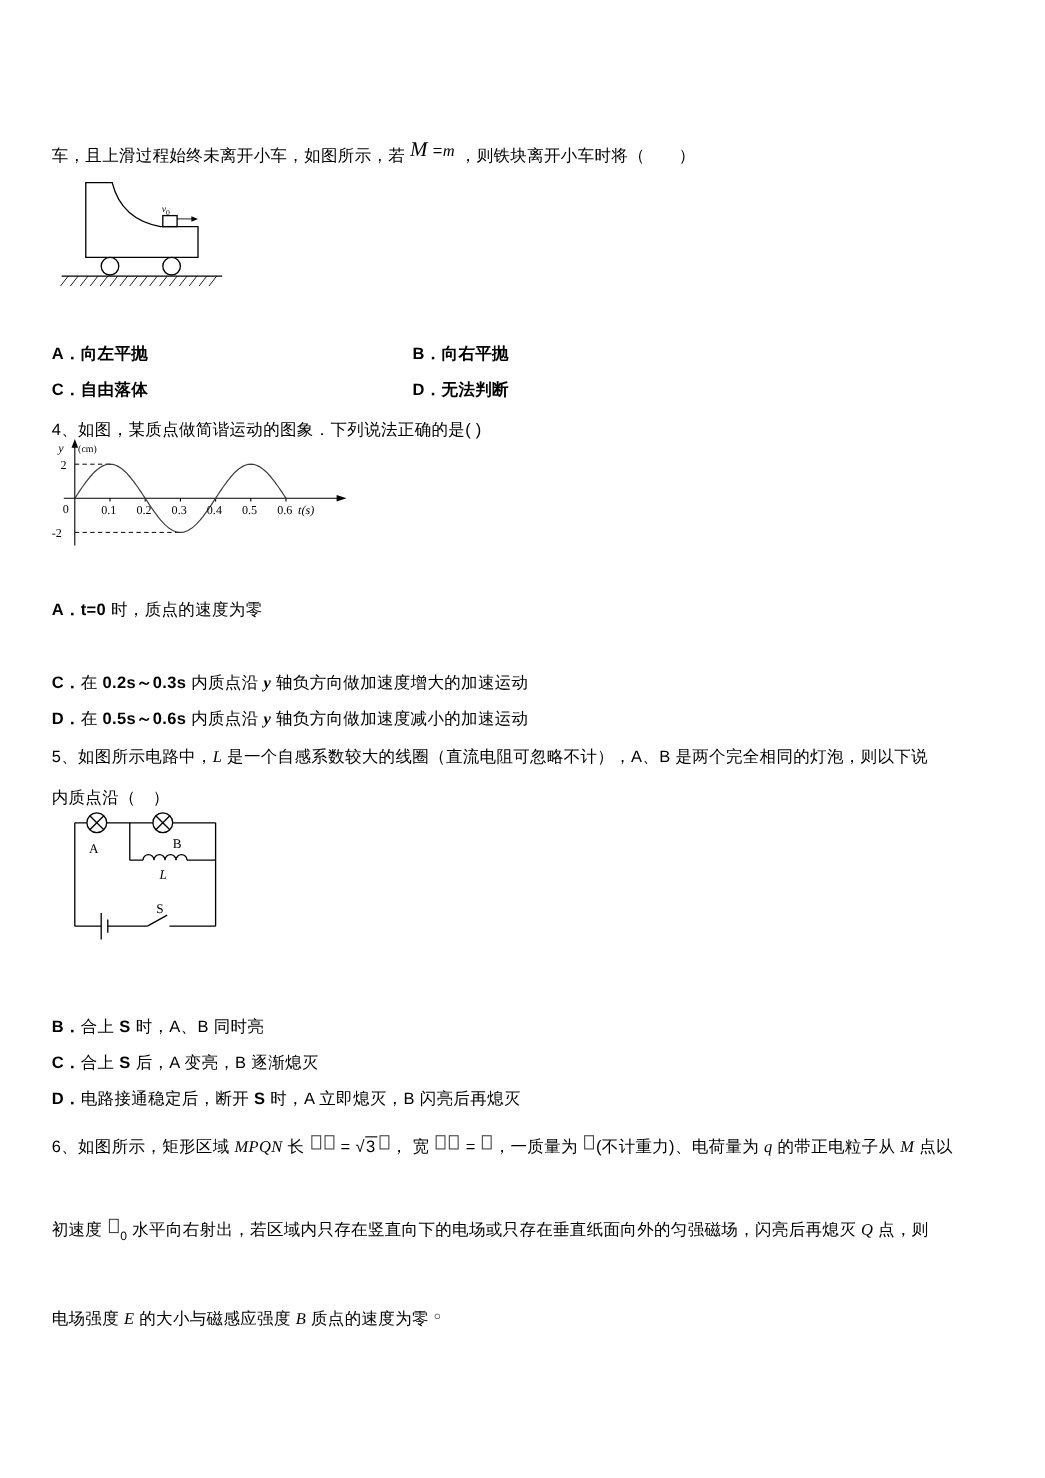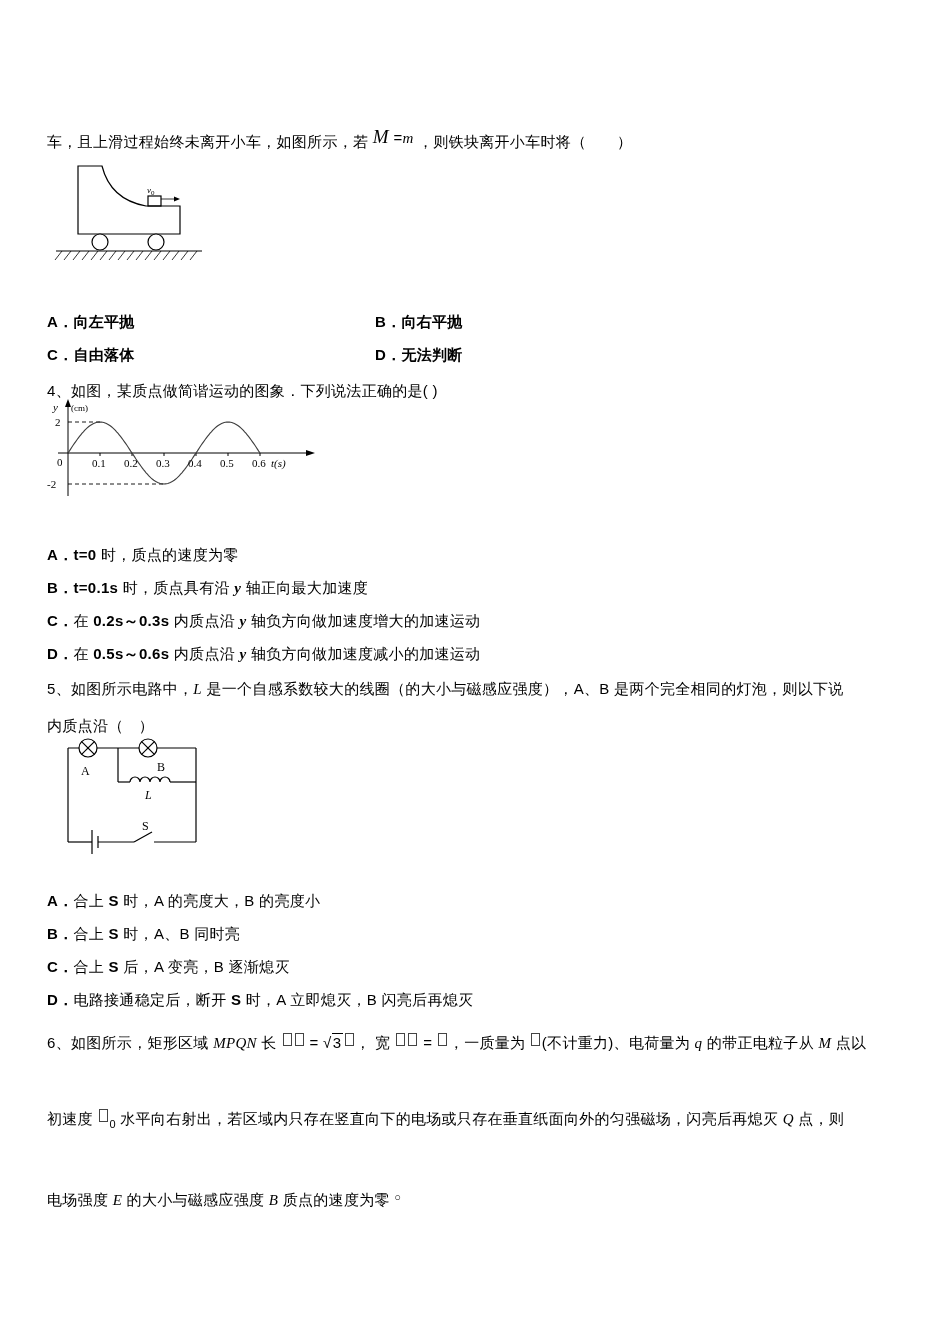--- a/index.html
+++ b/index.html
@@ -98,25 +98,24 @@
     <text x="48" y="71">0.1</text>
     <text x="80" y="71">0.2</text>
     <text x="112" y="71">0.3</text>
     <text x="144" y="71">0.4</text>
     <text x="176" y="71">0.5</text>
     <text x="208" y="71">0.6</text>
     <text x="227" y="71" class="it">t(s)</text>
   </svg>
 
   <p class="blk" style="left:47px;top:528px"><span class="b">A．</span><span class="b">t=0</span><span> 时，质点的速度为零</span></p>
-  <p class="blk" style="left:47px;top:561px"><span class="b">B．</span><span class="b">t=0.1s</span><span> 时，质点具有沿 </span><span class="b i">y</span><span> 轴正向最大加速度</span></p>
   <p class="blk" style="left:47px;top:594px"><span class="b">C．</span><span>在 </span><span class="b">0.2s～0.3s</span><span> 内质点沿 </span><span class="b i">y</span><span> 轴负方向做加速度增大的加速运动</span></p>
   <p class="blk" style="left:47px;top:627px"><span class="b">D．</span><span>在 </span><span class="b">0.5s～0.6s</span><span> 内质点沿 </span><span class="b i">y</span><span> 轴负方向做加速度减小的加速运动</span></p>
 
-  <p class="blk nowrap" style="left:47px;top:662px"><span>5、如图所示电路中，</span><span class="i">L</span><span> 是一个自感系数较大的线圈（的大小与磁感应强度），A、B 是两个完全相同的灯泡，则以下说</span></p>
+  <p class="blk nowrap" style="left:47px;top:662px"><span>5、如图所示电路中，</span><span class="i">L</span><span> 是一个自感系数较大的线圈（直流电阻可忽略不计），A、B 是两个完全相同的灯泡，则以下说</span></p>
   <p class="blk nowrap" style="left:47px;top:699px"><span>内质点沿（　）</span></p>
 
   <svg class="fig" style="left:56px;top:730px" width="160" height="130" viewBox="0 0 160 130">
     <g class="ln">
       <line x1="12" y1="18" x2="140" y2="18"></line>
       <line x1="12" y1="18" x2="12" y2="112"></line>
       <line x1="140" y1="18" x2="140" y2="112"></line>
       <line x1="12" y1="112" x2="36" y2="112"></line>
       <line x1="42" y1="112" x2="78" y2="112"></line>
       <line x1="98" y1="112" x2="140" y2="112"></line>
@@ -139,21 +138,20 @@
       <line x1="36" y1="100" x2="36" y2="124"></line>
       <line x1="42" y1="106" x2="42" y2="118"></line>
     </g>
     <line class="ln" x1="78" y1="112" x2="96" y2="102"></line>
     <text x="25" y="45">A</text>
     <text x="101" y="41">B</text>
     <text x="89" y="69" class="it">L</text>
     <text x="86" y="100">S</text>
   </svg>
 
-  <p class="blk" style="left:47px;top:874px"><span class="b">A．</span><span>合上 </span><span class="b">S</span><span> 时，A 的亮度大，B 的亮度小</span></p>
   <p class="blk" style="left:47px;top:907px"><span class="b">B．</span><span>合上 </span><span class="b">S</span><span> 时，A、B 同时亮</span></p>
   <p class="blk" style="left:47px;top:973px"><span class="b">D．</span><span>电路接通稳定后，断开 </span><span class="b">S</span><span> 时，A 立即熄灭，B 闪亮后再熄灭</span></p>
   <p class="blk" style="left:47px;top:940px"><span class="b">C．</span><span>合上 </span><span class="b">S</span><span> 后，A 变亮，B 逐渐熄灭</span></p>
 
   <p class="blk nowrap" style="left:47px;top:1016px"><span>6、如图所示，矩形区域 </span><span class="i">MPQN</span><span> 长 </span><span class="tofu"></span><span class="tofu"></span><span> = </span><span class="sqrt">√<span class="rad">3</span></span><span class="tofu"></span><span>， 宽 </span><span class="tofu"></span><span class="tofu"></span><span> = </span><span class="tofu"></span><span>，一质量为 </span><span class="tofu"></span><span>(不计重力)、电荷量为 </span><span class="i">q</span><span> 的带正电粒子从 </span><span class="i">M</span><span> 点以</span></p>
   <p class="blk nowrap" style="left:47px;top:1092px"><span>初速度 </span><span class="tofu"></span><span class="sub">0</span><span> 水平向右射出，若区域内只存在竖直向下的电场或只存在垂直纸面向外的匀强磁场，闪亮后再熄灭 </span><span class="i">Q</span><span> 点，则</span></p>
   <p class="blk nowrap" style="left:47px;top:1170px"><span>电场强度 </span><span class="i">E</span><span> 的大小与磁感应强度 </span><span class="i">B</span><span> 质点的速度为零 </span><span class="sup sm">○</span></p>
 
 </div>
 

